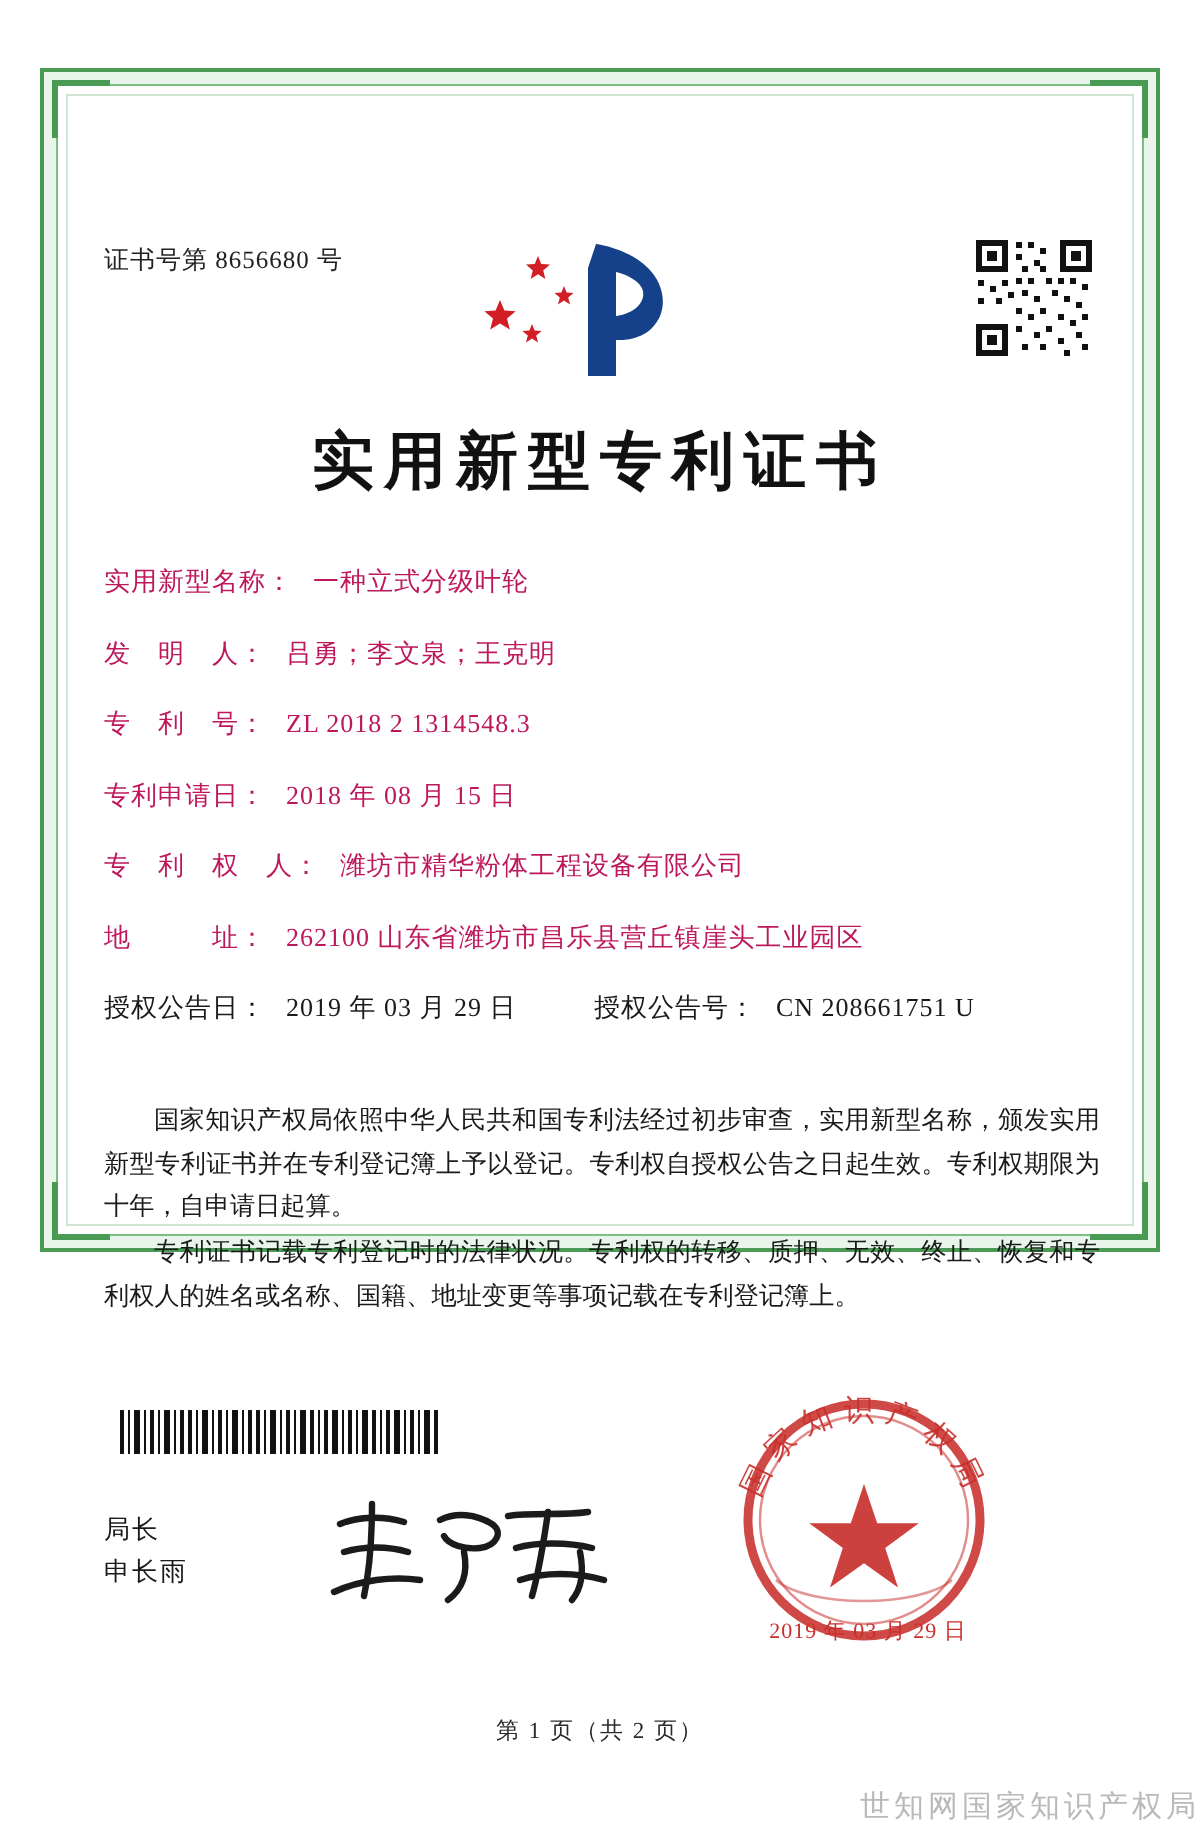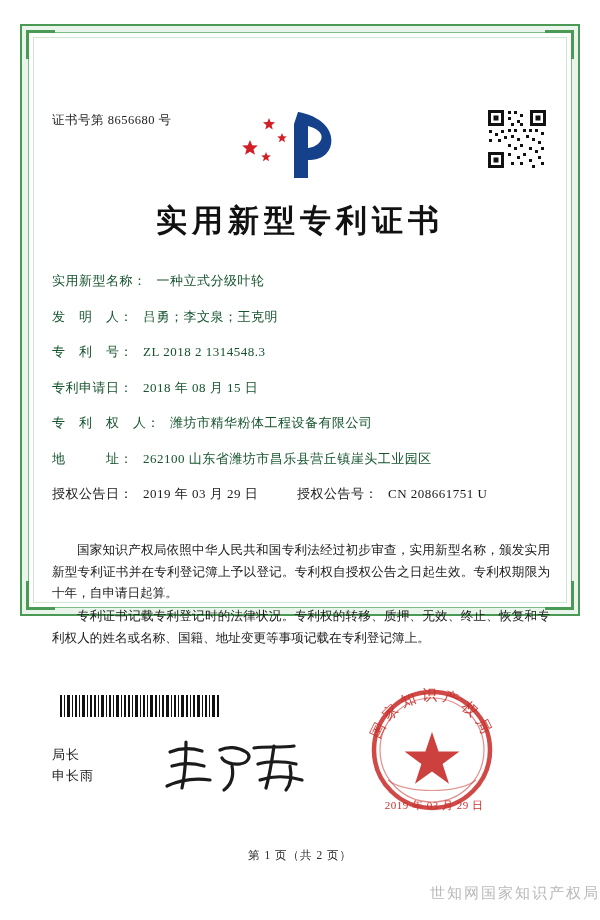--- a/index.html
+++ b/index.html
@@ -11,21 +11,21 @@
     width: 600px;
     height: 920px;
     font-family: "Liberation Serif", serif;
     color: #1a1a1a;
     overflow: hidden;
     position: relative;
   }
 
   .page {
     position: absolute;
-    left: 0; top: 0;
+    left: 0; top: 10px;
     width: 600px;
     height: 648px;
     background: #ffffff;
   }
 
   
   .frame-outer {
     position: absolute;
     left: 20px;
     top: 24px;
@@ -117,21 +117,21 @@
     position: absolute;
     left: 52px;
     right: 52px;
     top: 272px;
   }
   .field {
     display: flex;
     align-items: baseline;
     margin-bottom: 17.5px;
     font-size: 13px;
-    color: #14532d;
+    color: #be185d;
   }
   .field .lbl {
     flex: 0 0 auto;
     white-space: pre;
     letter-spacing: 0.5px;
   }
   .field .val {
     flex: 1 1 auto;
     padding-left: 10px;
     letter-spacing: 0.5px;

